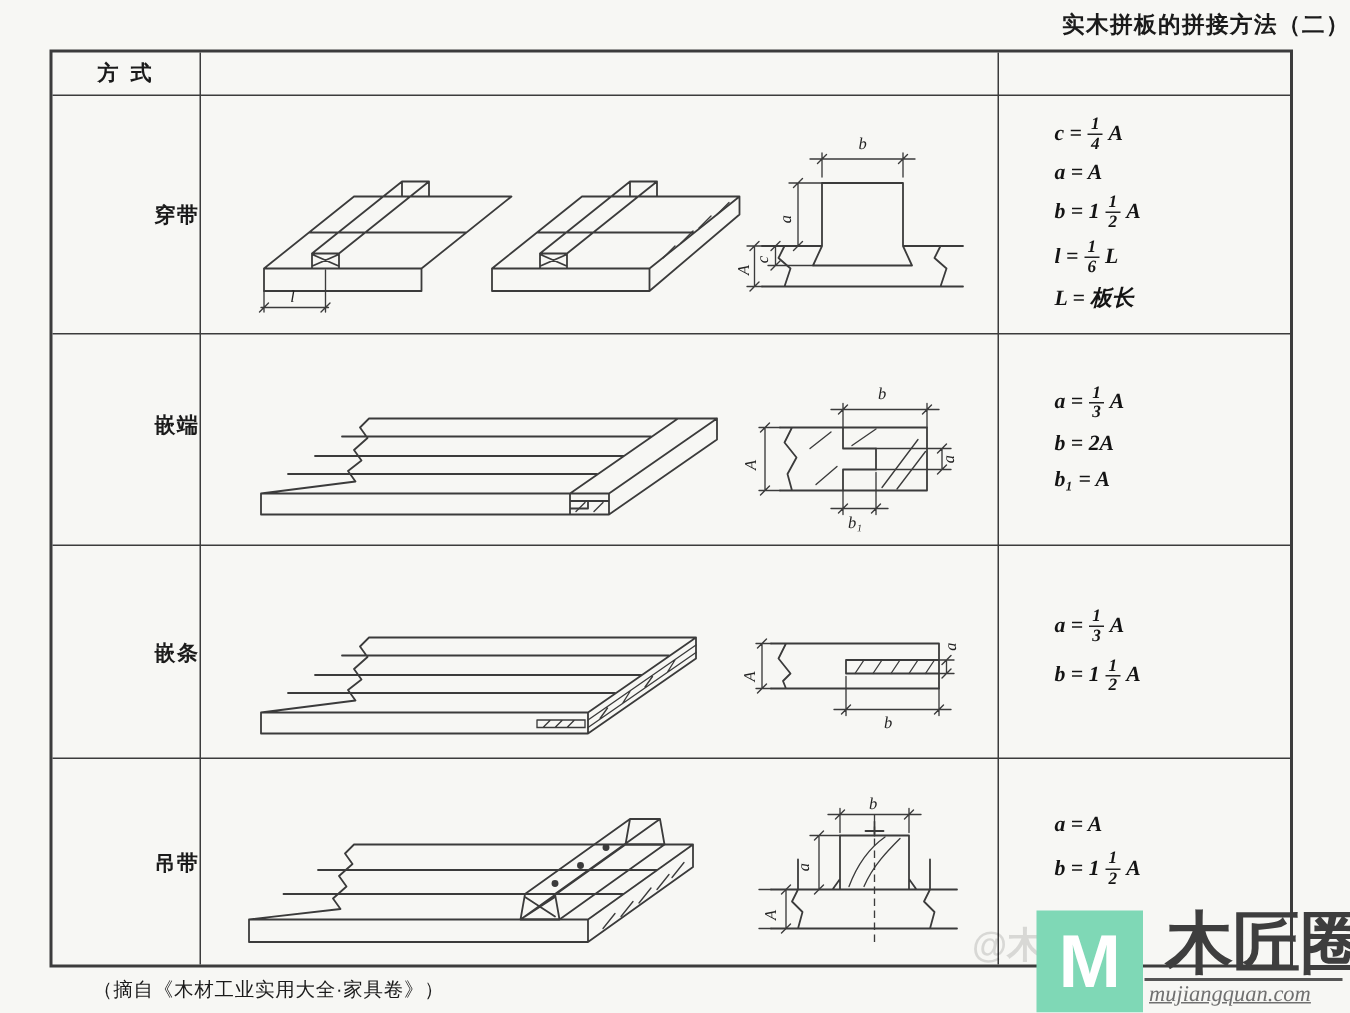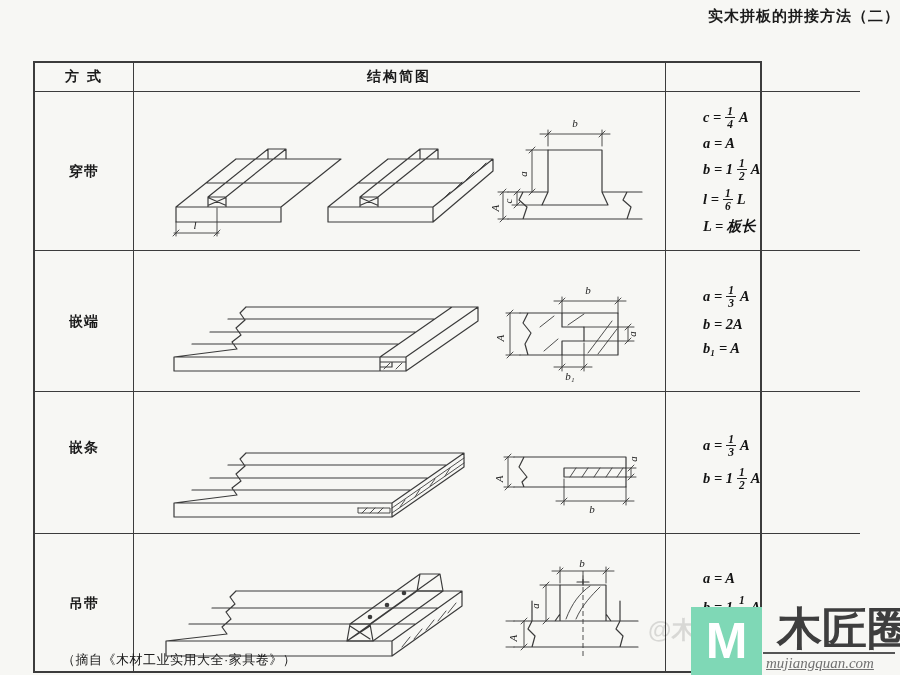--- a/index.html
+++ b/index.html
@@ -6,25 +6,25 @@
   body{
     width:900px;height:675px;position:relative;overflow:hidden;
     background:#f7f7f4;
     font-family:"Liberation Sans","DejaVu Sans",sans-serif;
     color:#1b1b1b;
   }
   .abs{position:absolute;}
   
   .title{left:0;top:7px;width:900px;text-align:right;font-size:15px;font-weight:bold;letter-spacing:1px;}
   
-  .table{left:33px;top:33px;width:729px;height:612px;border:2px solid #3c3c3c;box-sizing:border-box;margin-top:28px;}
+  .table{left:33px;top:33px;width:829px;height:612px;border:2px solid #3c3c3c;box-sizing:border-box;}
   .vline{position:absolute;top:0;width:1.2px;height:608px;background:#3c3c3c;}
   .hline{position:absolute;left:0;width:825px;height:1.2px;background:#3c3c3c;}
   .cell-label{position:absolute;text-align:center;font-size:14px;font-weight:bold;letter-spacing:2px;}
-  .method{position:absolute;left:0;width:98px;text-align:center;font-size:14px;font-weight:bold;letter-spacing:1px;}
+  .method{position:absolute;left:0;width:98px;text-align:right;font-size:14px;font-weight:bold;letter-spacing:1px;}
   
   .notes{position:absolute;left:630px;width:199px;display:flex;flex-direction:column;justify-content:center;align-items:flex-start;padding-left:38px;box-sizing:border-box;gap:7px;}
   .formula{display:flex;align-items:center;gap:3px;font-family:"Liberation Serif","DejaVu Serif",serif;font-style:italic;font-weight:600;font-size:14.5px;color:#141414;}
   .frac{display:inline-flex;flex-direction:column;align-items:center;line-height:1.05;font-size:11.5px;margin:0 1px;}
   .frac .num{border-bottom:1.2px solid #222;padding:0 2px;}
   
   svg{position:absolute;overflow:visible;}
   .d{stroke:#3b3b3b;stroke-width:1.2;fill:none;stroke-linecap:round;stroke-linejoin:round;}
   .t{stroke:#3b3b3b;stroke-width:0.9;fill:none;stroke-linecap:round;}
   .dash{stroke:#3b3b3b;stroke-width:0.9;fill:none;stroke-dasharray:5,3;}
@@ -48,25 +48,24 @@
 <div class="abs table">
 
   <div class="vline" style="left:98px"></div>
   <div class="vline" style="left:630px"></div>
   <div class="hline" style="top:28px"></div>
   <div class="hline" style="top:187px"></div>
   <div class="hline" style="top:328px"></div>
   <div class="hline" style="top:470px"></div>
 
   <div class="cell-label" style="left:0;top:5px;width:98px">方  式</div>
-  <div class="cell-label" style="left:98px;top:5px;width:532px">结构简图</div>
 
   <div class="method" style="top:100px">穿带</div>
-  <div class="method" style="top:250px">嵌端</div>
-  <div class="method" style="top:376px">嵌条</div>
+  <div class="method" style="top:240px">嵌端</div>
+  <div class="method" style="top:392px">嵌条</div>
   <div class="method" style="top:532px">吊带</div>
 
   <svg style="left:127px;top:46px" width="335" height="130" viewBox="0 0 335 130">
     <path class="d" d="M14,98 L119,98 L179,50 L74,50 M14,98 L14,113 L119,113 L119,98 M44,74 L149,74
       M46,98 L46,88 L64,88 L64,98 M46,88 L106,40 L124,40 L64,88 M124,40 L124,50 L106,50 L106,40 M47,96 L63,89 M47,89 L63,96
       M166,98 L271,98 L331,50 L226,50 M166,98 L166,113 L271,113 L271,98 M196,74 L301,74
       M198,98 L198,88 L216,88 L216,98 M198,88 L258,40 L276,40 L216,88 M276,40 L276,50 L258,50 L258,40 M199,96 L215,89 M199,89 L215,96
       M271,113 L331,62 L331,50 M14,98 L74,50 M166,98 L226,50"></path>
     <path class="t" d="M280,91 L288,83 M292,81 L300,73 M304,71 L312,63 M316,62 L324,54"></path>
     <path class="t" d="M14,113 L14,127 M55,99 L55,127 M12,124 L57,124 M11,127 L17,121 M52,127 L58,121"></path>

